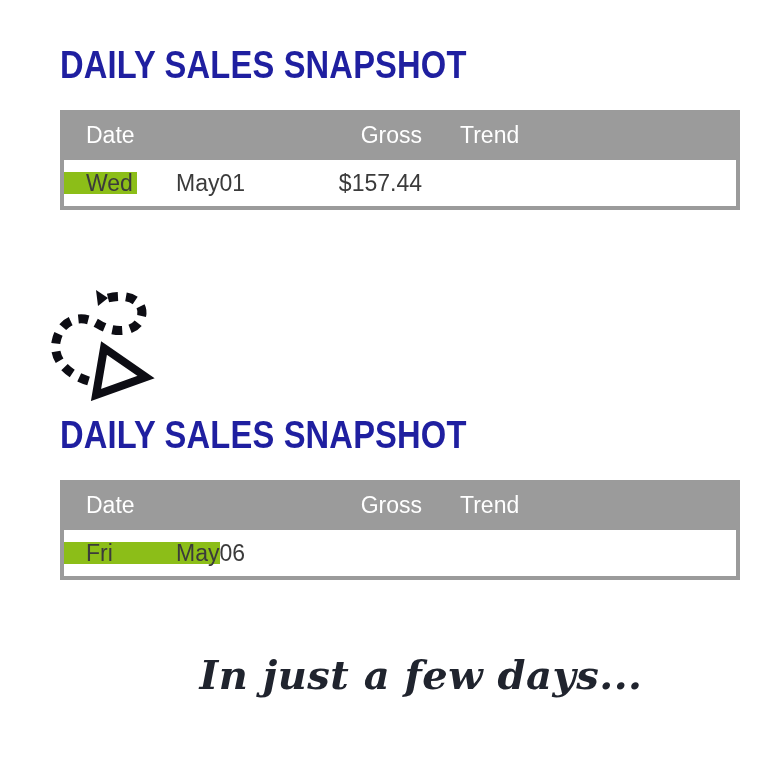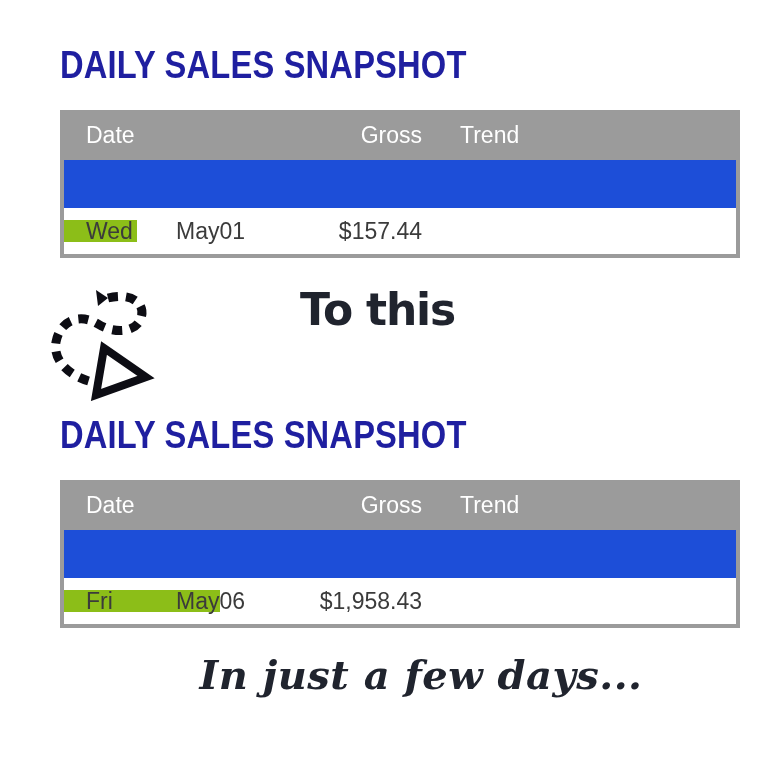--- a/index.html
+++ b/index.html
@@ -39,38 +39,37 @@
     transform-origin: left center;
   }
   #title-1 { top: 44px; }
   #title-2 { top: 414px; }
 
   
   .snap-table {
     position: absolute;
     left: 60px;
     width: 680px;
-    background: #1d4ed8;
+    background: #404040;
     border: 4px solid #9b9b9b;
     border-top: none;
     box-sizing: border-box;
   }
   #table-1 { top: 110px; }
   #table-2 { top: 480px; }
 
   .thead {
     background: #9b9b9b;
     height: 50px;
     position: relative;
   }
   .tbody {
     background: #ffffff;
     height: 46px;
     position: relative;
-    margin-top: 48px;
   }
 
   .cell {
     position: absolute;
     top: 0;
     height: 100%;
     display: flex;
     align-items: center;
     font-size: 23px;
     white-space: nowrap;
@@ -167,34 +166,32 @@
              C 86 16, 100 28, 95 42
              C 90 57, 68 58, 52 48
              C 34 37, 14 44, 10 66
              C 6 88, 30 104, 52 107" fill="none" stroke="#0d0d14" stroke-width="9" stroke-linecap="butt" stroke-dasharray="10 8"></path>
 
     <path d="M 62 22 L 50 14 L 52 30 Z" fill="#0d0d14"></path>
 
     <path d="M 58 72 L 100 101 L 50 119 Z" fill="none" stroke="#0d0d14" stroke-width="8" stroke-linejoin="miter"></path>
   </svg>
 
-  <div id="to-this">To this</div>
 
   <div class="snap-title" id="title-2">DAILY SALES SNAPSHOT</div>
 
   <div class="snap-table" id="table-2">
     <div class="thead">
       <div class="cell c-day">Date</div>
       <div class="cell c-gross">Gross</div>
       <div class="cell c-trend">Trend</div>
     </div>
     <div class="tbody">
       <div class="cell c-day">Fri</div>
       <div class="cell c-date">May06</div>
-      <div class="cell c-gross">$1,958.43</div>
       <div class="c-bar">
         <span class="bar" style="width: 156px;"></span>
       </div>
     </div>
   </div>
 
   <div id="caption">In just a few days...</div>
 
 </div>
 

